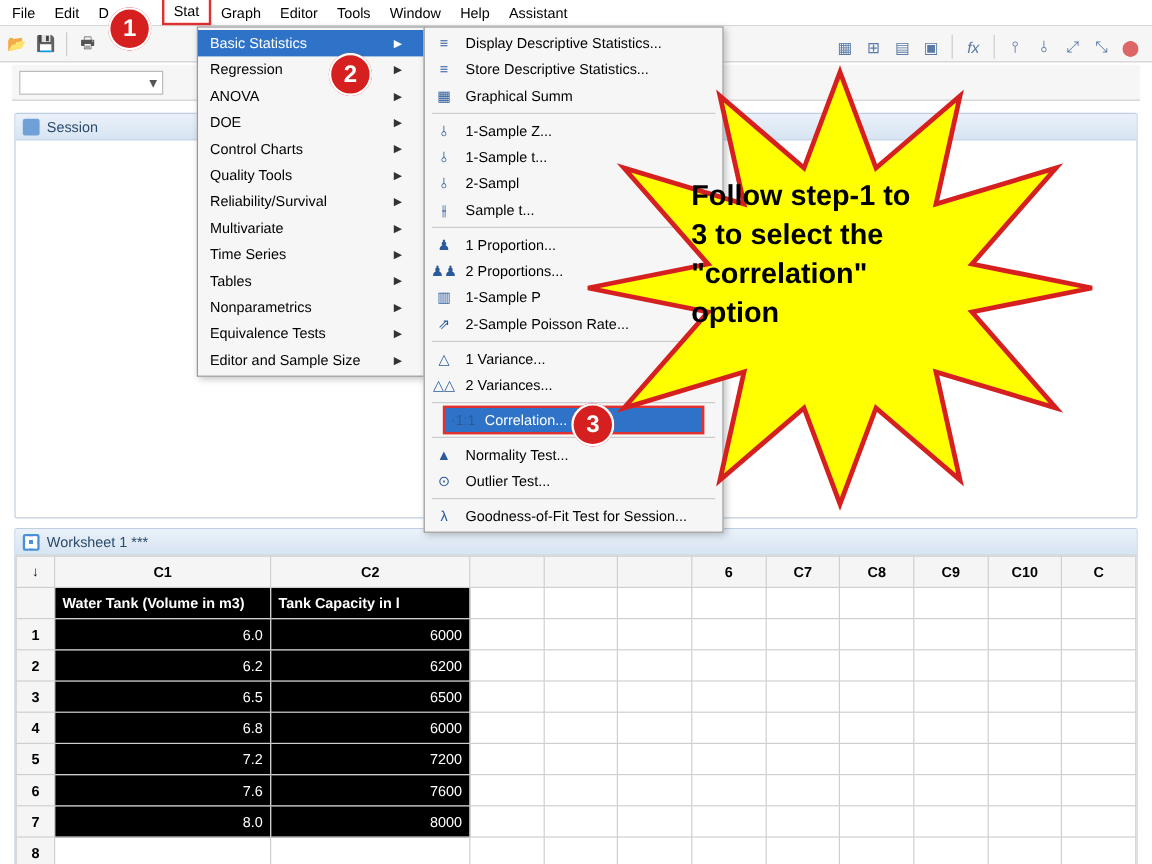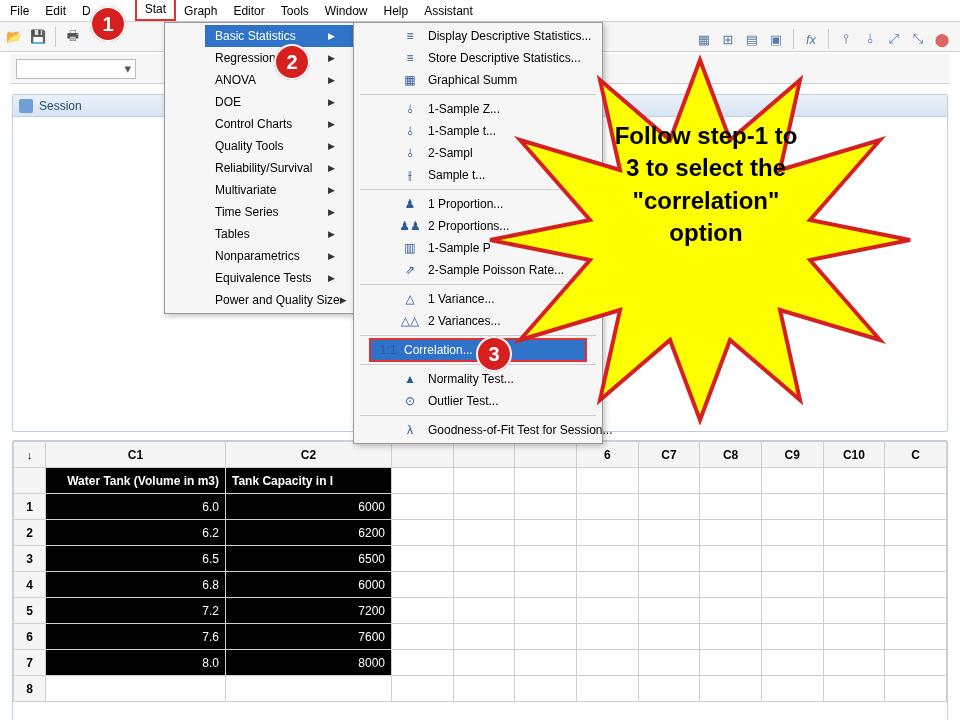--- a/index.html
+++ b/index.html
@@ -32,39 +32,39 @@
   table.grid th, table.grid td { border: 1px solid #cfcfcf; height: 26px; font-size: 12px; padding: 0 6px; text-align: right; background: #fff; }
   table.grid th { background: #f5f5f5; font-weight: normal; text-align: center; }
   table.grid th.rowhead, table.grid td.rowhead { width: 32px; text-align: center; background: #f5f5f5; font-weight: bold; }
   table.grid th.toprow { font-weight: bold; }
   table.grid td.black, table.grid th.black { background: #000; color: #fff; }
   table.grid td.colname, table.grid th.colname { font-weight: bold; }
   table.grid th.arrowcell { font-size: 11px; }
 
   
   .dropdown { position: absolute; background: #f6f6f6; border: 1px solid #999; box-shadow: 2px 2px 6px rgba(0,0,0,0.25); z-index: 10; }
-  .dropdown .dd-item { display: flex; align-items: center; justify-content: space-between; padding: 4px 18px 4px 10px; font-size: 12px; white-space: nowrap; position: relative; margin-left: 40px; }
+  .dropdown .dd-item { display: flex; align-items: center; justify-content: space-between; padding: 4px 18px 4px 10px; font-size: 12px; white-space: nowrap; position: relative; }
   .dropdown .dd-item .arrow { font-size: 9px; color: #333; }
   .dropdown .dd-item.highlight { background: #2f73c9; color: #fff; }
   .dropdown .dd-item.highlight .arrow { color: #fff; }
   .dd-stat { left: 164px; top: 22px; width: 190px; padding: 2px 0; }
 
   .dd-basic { left: 353px; top: 22px; width: 250px; padding: 2px 0; }
   .dd-basic .dd-item { padding-left: 34px; }
   .dd-basic .dd-item .ico { position: absolute; left: 6px; width: 20px; height: 16px; display: flex; align-items: center; justify-content: center; font-size: 12px; color: #2a5a9a; }
   .dd-basic .sep { height: 1px; background: #ccc; margin: 3px 6px; }
   .dd-basic .dd-item.corr { background: #2f73c9; color: #fff; outline: 2px solid #e03030; outline-offset: -1px; margin: 0 16px; }
 
   
   .badge { position: absolute; width: 36px; height: 36px; border-radius: 50%; background: #d62020; color: #fff; font-weight: bold; font-size: 20px; display: flex; align-items: center; justify-content: center; z-index: 40; box-shadow: 0 0 0 2px #fff inset; }
 
   
   .starburst-wrap { position: absolute; left: 480px; top: 40px; width: 440px; height: 400px; z-index: 30; }
   .starburst-wrap svg { width: 100%; height: 100%; }
-  .star-text { position: absolute; left: 576px; top: 120px; width: 260px; text-align: center; font-weight: bold; font-size: 24px; color: #000; z-index: 35; line-height: 1.35; }
+  .star-text { position: absolute; left: 576px; top: 148px; width: 260px; text-align: left; font-weight: bold; font-size: 24px; color: #000; z-index: 35; line-height: 1.35; }
 
 </style>
 </head>
 <body>
 
 <div class="menubar">
   <div class="menu-item">File</div>
   <div class="menu-item">Edit</div>
   <div class="menu-item">D</div>
   <div style="width:36px"></div>
@@ -103,20 +103,24 @@
 </div>
 
 <div class="session-panel">
   <div class="hdr">
     <span class="ico"></span>
     <span>Session</span>
   </div>
 </div>
 
 <div class="ws-panel">
+  <div class="hdr">
+    <span class="ico"></span>
+    <span>Worksheet 1 ***</span>
+  </div>
   <table class="grid">
     <colgroup>
       <col style="width:32px">
         <col style="width:180px">
         <col style="width:166px">
       <col>
         <col>
         <col>
         <col>
         <col>
@@ -135,21 +139,21 @@
       <th class="toprow"></th>
       <th class="toprow">6</th>
       <th class="toprow">C7</th>
       <th class="toprow">C8</th>
       <th class="toprow">C9</th>
       <th class="toprow">C10</th>
       <th class="toprow">C</th>
     </tr>
     <tr>
       <th class="rowhead"></th>
-      <td class="black colname" style="text-align:right">Water Tank (Volume in m3)</td>
+      <td class="black colname" style="text-align:left">Water Tank (Volume in m3)</td>
       <td class="black colname" style="text-align:left">Tank Capacity in l</td>
       <td></td>
           <td></td>
           <td></td>
           <td></td>
           <td></td>
           <td></td>
           <td></td>
           <td></td>
           <td></td>
@@ -315,21 +319,21 @@
     </div>
   <div class="dd-item">
       <span>Nonparametrics</span>
       <span class="arrow">▶</span>
     </div>
   <div class="dd-item">
       <span>Equivalence Tests</span>
       <span class="arrow">▶</span>
     </div>
   <div class="dd-item">
-      <span>Power and Quality Size</span>
+      <span>Editor and Sample Size</span>
       <span class="arrow">▶</span>
     </div>
 </div>
 
 <div class="dropdown dd-basic">
   <div class="dd-item">
       <span class="ico">≡</span>
       <span>Display Descriptive Statistics...</span>
     </div>
   <div class="dd-item">

